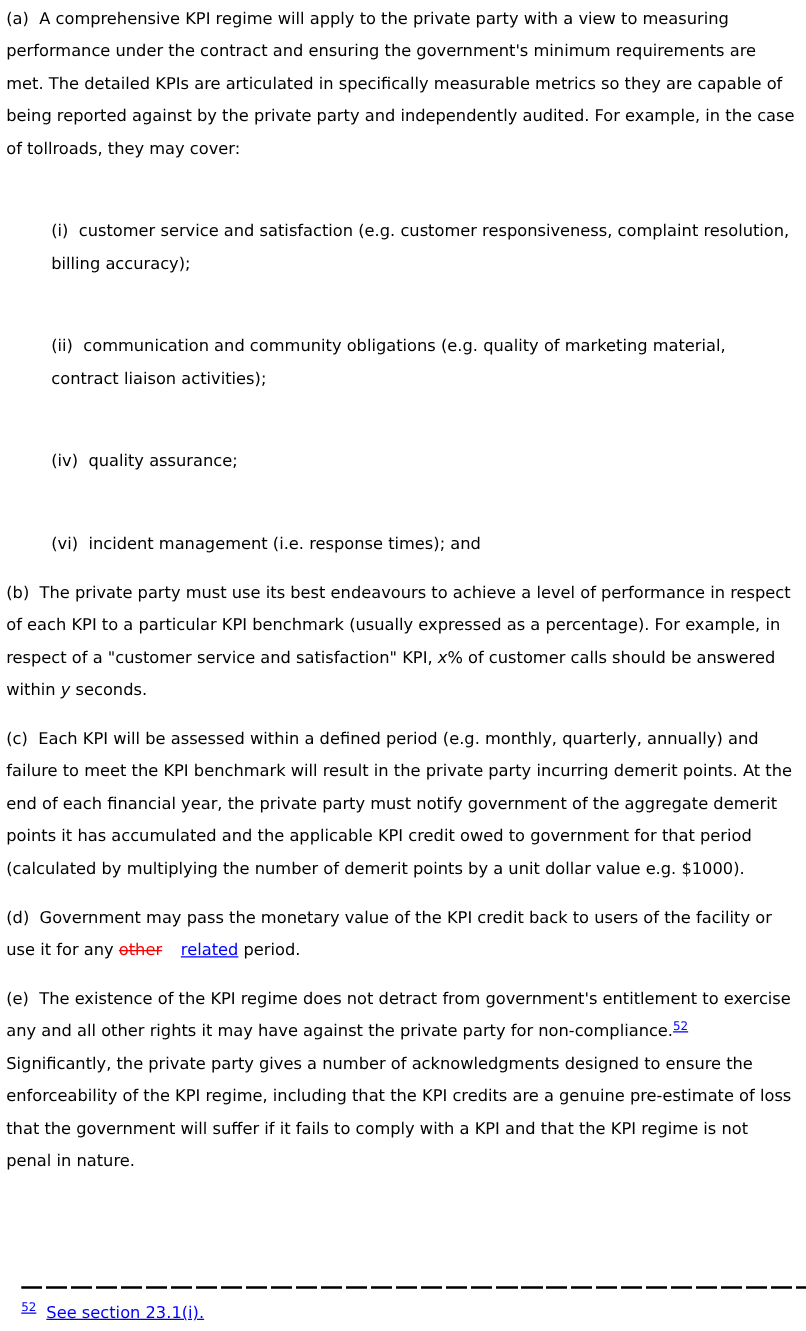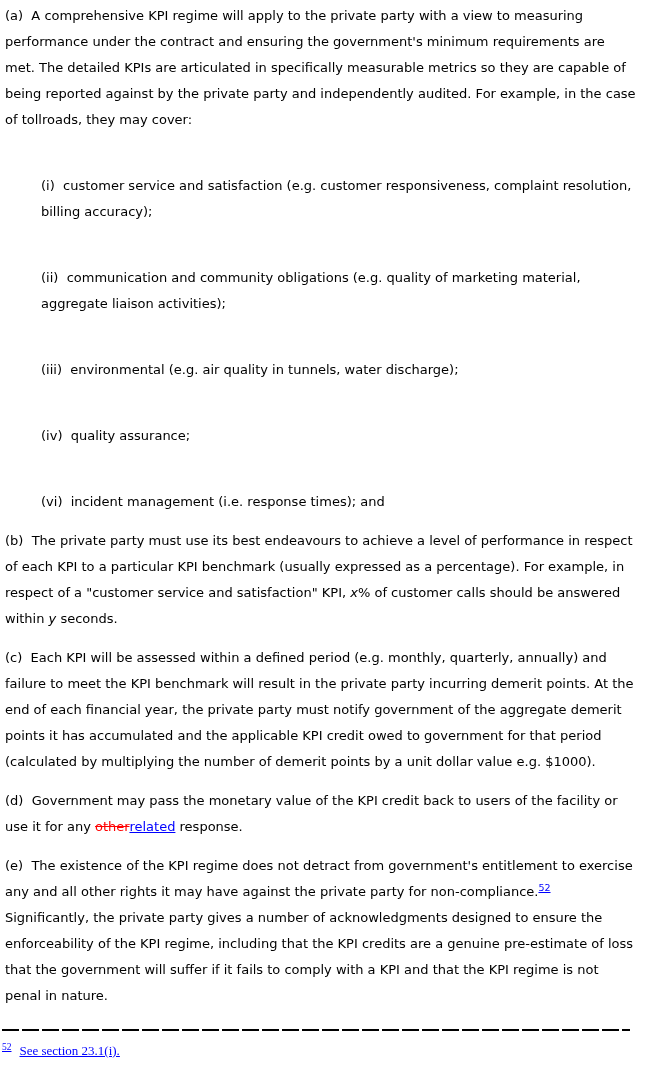--- a/index.html
+++ b/index.html
@@ -42,35 +42,35 @@
   }
   .seg-normal { }
   .seg-italic { font-style: italic; }
   .seg-deleted {
     color: var(--deleted-color);
     text-decoration: line-through;
   }
   .seg-inserted {
     color: var(--inserted-color);
     text-decoration: underline;
+    margin-left: 15px;
   }
   .seg-footnote-ref {
     color: var(--link-color);
     text-decoration: underline;
     font-size: 9.5px;
     vertical-align: super;
     line-height: 0;
     cursor: pointer;
   }
   .footnote-area {
     position: absolute;
-    left: 2px;
+    left: 17px;
     bottom: 5px;
     width: 628px;
-    font-family: Liberation Serif, serif;
   }
   .footnote-separator {
     height: 2px;
     background: repeating-linear-gradient(to right, #000 0 17px, transparent 17px 20px);
     margin-bottom: 7px;
   }
   .footnote {
     font-size: 13px;
     line-height: 18px;
   }
@@ -89,27 +89,26 @@
   }
 </style>
 </head>
 <body>
 
 <div class="page">
   <div class="content">
 
   <p class="para"><span class="seg-normal">(a)  A comprehensive KPI regime will apply to the private party with a view to measuring performance under the contract and ensuring the government's minimum requirements are met. The detailed KPIs are articulated in specifically measurable metrics so they are capable of being reported against by the private party and independently audited. For example, in the case of tollroads, they may cover:</span></p>
       <p class="para indented"><span class="seg-normal">(i)  customer service and satisfaction (e.g. customer responsiveness, complaint resolution, billing accuracy);</span></p>
-      <p class="para indented"><span class="seg-normal">(ii)  communication and community obligations (e.g. quality of marketing material, aggregate liaison activities);</span></p>
-      <p class="para indented"><span class="seg-normal">(iii)  environmental (e.g. air quality in tunnels, water discharge);</span></p>
+      <p class="para indented"><span class="seg-normal">(ii)  communication and community obligations (e.g. quality of marketing material, contract liaison activities);</span></p>
       <p class="para indented"><span class="seg-normal">(iv)  quality assurance;</span></p>
       <p class="para indented"><span class="seg-normal">(vi)  incident management (i.e. response times); and</span></p>
       <p class="para"><span class="seg-normal">(b)  The private party must use its best endeavours to achieve a level of performance in respect of each KPI to a particular KPI benchmark (usually expressed as a percentage). For example, in respect of a "customer service and satisfaction" KPI, </span><span class="seg-italic">x</span><span class="seg-normal">% of customer calls should be answered within </span><span class="seg-italic">y</span><span class="seg-normal"> seconds.</span></p>
       <p class="para"><span class="seg-normal">(c)  Each KPI will be assessed within a defined period (e.g. monthly, quarterly, annually) and failure to meet the KPI benchmark will result in the private party incurring demerit points. At the end of each financial year, the private party must notify government of the aggregate demerit points it has accumulated and the applicable KPI credit owed to government for that period (calculated by multiplying the number of demerit points by a unit dollar value e.g. $1000).</span></p>
-      <p class="para"><span class="seg-normal">(d)  Government may pass the monetary value of the KPI credit back to users of the facility or use it for any </span><span class="seg-deleted">other</span><span class="seg-inserted">related</span><span class="seg-normal"> response.</span></p>
+      <p class="para"><span class="seg-normal">(d)  Government may pass the monetary value of the KPI credit back to users of the facility or use it for any </span><span class="seg-deleted">other</span><span class="seg-inserted">related</span><span class="seg-normal"> period.</span></p>
       <p class="para"><span class="seg-normal">(e)  The existence of the KPI regime does not detract from government's entitlement to exercise any and all other rights it may have against the private party for non-compliance.</span><span class="seg-footnote-ref">52</span><span class="seg-normal"> Significantly, the private party gives a number of acknowledgments designed to ensure the enforceability of the KPI regime, including that the KPI credits are a genuine pre-estimate of loss that the government will suffer if it fails to comply with a KPI and that the KPI regime is not penal in nature.</span></p>
     </div>
 
   <div class="footnote-area">
     <div class="footnote-separator"></div>
     <div class="footnote">
       <span class="footnote-marker">52</span><span class="footnote-link">See section 23.1(i).</span>
     </div>
   </div>
 </div>

